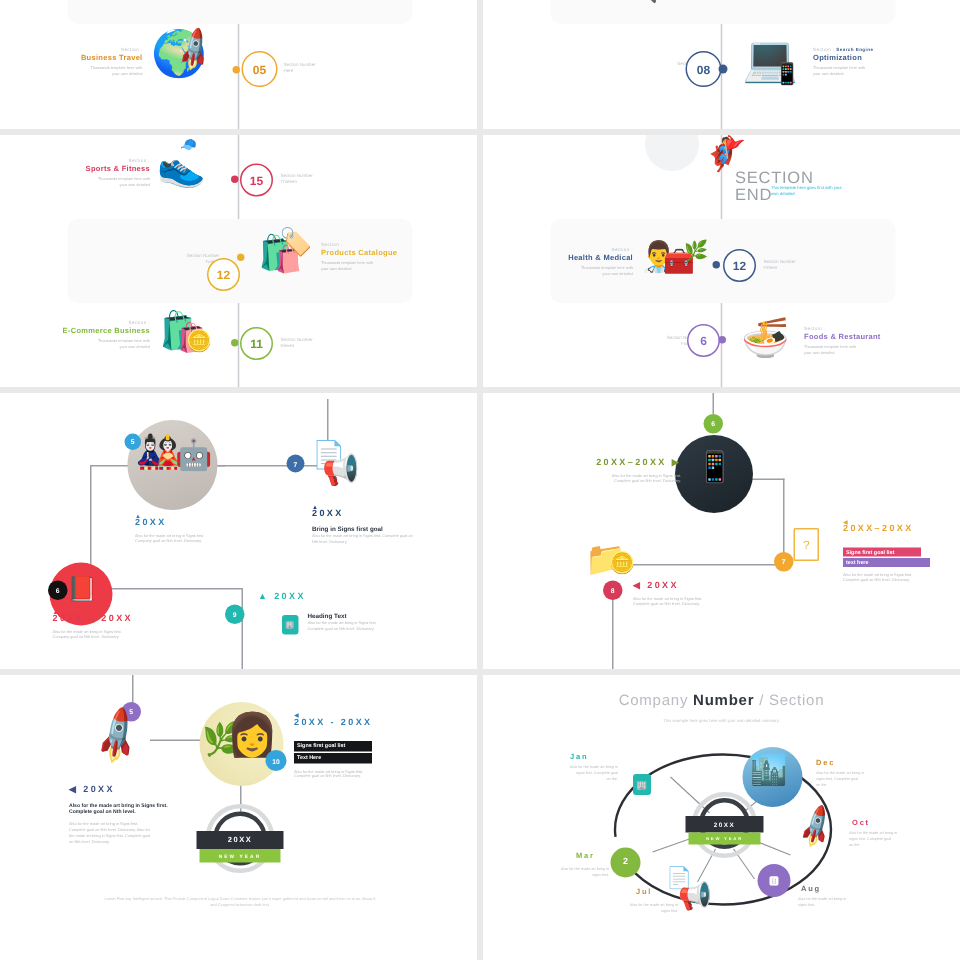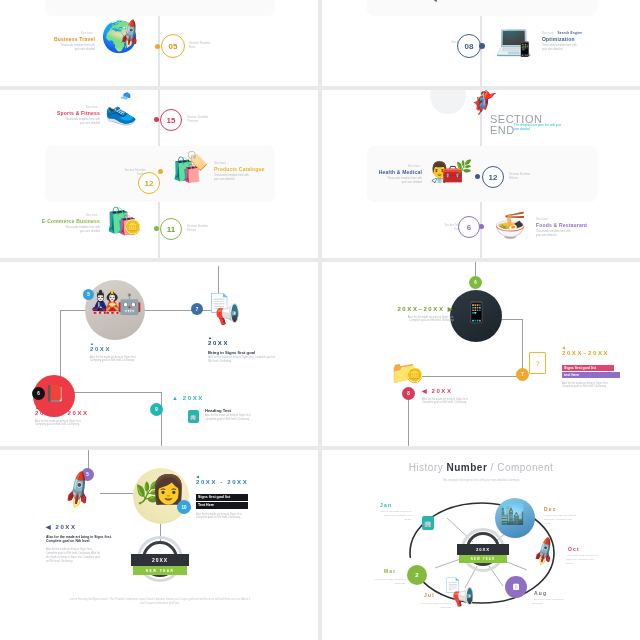--- a/index.html
+++ b/index.html
@@ -339,21 +339,21 @@
       <div style="position:absolute;left:2px;top:30px;width:54px;height:9px;background:#8bc53f;"></div>
       <div style="position:absolute;left:2px;top:30px;width:54px;height:9px;color:#fff;font-size:3.2px;letter-spacing:1.4px;display:flex;align-items:center;justify-content:center;font-weight:bold;">NEW YEAR</div>
     </div>
 
     <div class="foot" style="left:50px;top:148px;width:220px;white-space:pre-line;">Lorem First day Intelligent search. This Provide Component Logos Down Container texture just it super gathered and focus on will and there on is an. About 5
 and Congress behaviour draft text.</div>
   </div>
 
   <div class="slide">
     <div class="ctitle" style="left:50%;top:12px;transform:translateX(-50%);">
-      <span>History </span><b>Number</b><span> / Component</span>
+      <span>Company </span><b>Number</b><span> / Section</span>
     </div>
     <div class="csub" style="left:50%;top:28px;transform:translateX(-50%);">This example here goes here with your own detailed summary.</div>
 
     <svg style="position:absolute;left:85px;top:48px;" width="150" height="110">
       <ellipse cx="75" cy="55" rx="72" ry="50" fill="none" stroke="#2b2f34" stroke-width="1.6" stroke-dasharray="160 28 120 30"></ellipse>
     </svg>
 
     <svg style="position:absolute;left:85px;top:48px;" width="150" height="110">
       <g stroke="#8d9399" stroke-width="0.7">
         <line x1="40" y1="20" x2="66" y2="44"></line>

